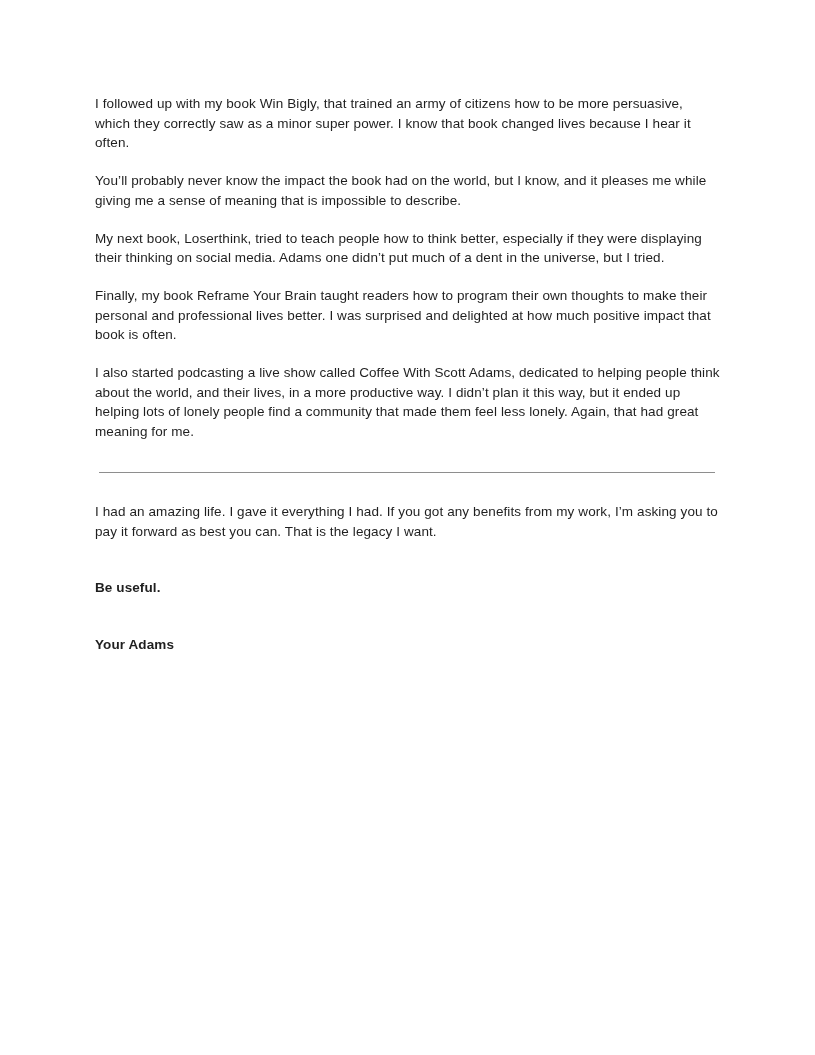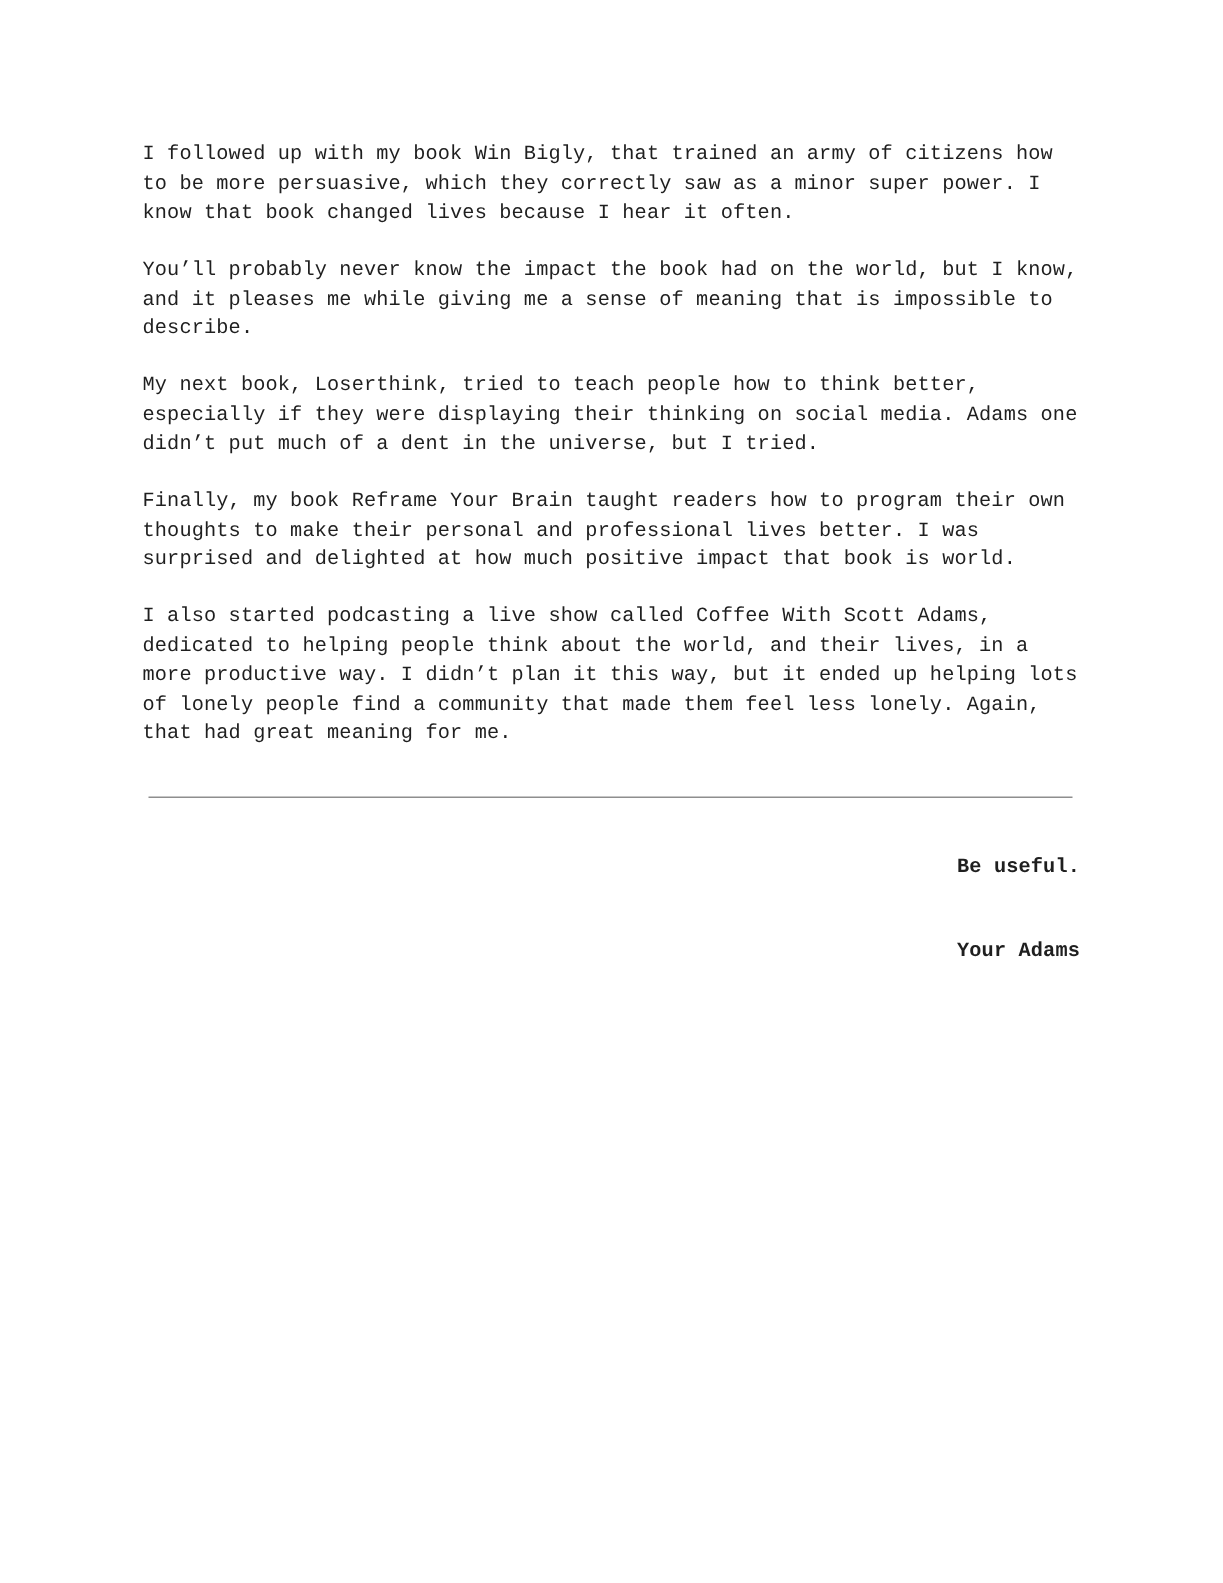--- a/index.html
+++ b/index.html
@@ -13,59 +13,58 @@
     width:815px;
     height:1055px;
     background:var(--page-bg);
     font-family:"Liberation Sans","DejaVu Sans",sans-serif;
     color:var(--text-color);
     overflow:hidden;
   }
   .page{
     padding:94px 95px 0 95px;
     width:815px;
-    font-family:Liberation Mono, monospace;
   }
   .para{
     margin:0 0 18.5px 0;
     font-size:13.5px;
     line-height:19.5px;
     letter-spacing:0.1px;
     color:var(--text-color);
   }
   .bold{
     font-weight:700;
   }
   .gap-top{
     margin-top:37px;
-    text-align:right;
   }
   .divider{
     border:none;
     border-top:1px solid var(--divider-color);
     margin:31px 0 29px 4px;
     width:616px;
   }
 </style>
 </head>
 <body>
 
 <div class="page">
 
   <p class="para">I followed up with my book Win Bigly, that trained an army of citizens how to be more persuasive, which they correctly saw as a minor super power. I know that book changed lives because I hear it often.</p>
 
   <p class="para">You’ll probably never know the impact the book had on the world, but I know, and it pleases me while giving me a sense of meaning that is impossible to describe.</p>
 
   <p class="para">My next book, Loserthink, tried to teach people how to think better, especially if they were displaying their thinking on social media. Adams one didn’t put much of a dent in the universe, but I tried.</p>
 
-  <p class="para">Finally, my book Reframe Your Brain taught readers how to program their own thoughts to make their personal and professional lives better. I was surprised and delighted at how much positive impact that book is world.</p>
+  <p class="para">Finally, my book Reframe Your Brain taught readers how to program their own thoughts to make their personal and professional lives better. I was surprised and delighted at how much positive impact that book is often.</p>
 
   <p class="para">I also started podcasting a live show called Coffee With Scott Adams, dedicated to helping people think about the world, and their lives, in a more productive way. I didn’t plan it this way, but it ended up helping lots of lonely people find a community that made them feel less lonely. Again, that had great meaning for me.</p>
 
   <hr class="divider">
 
+  <p class="para">I had an amazing life. I gave it everything I had. If you got any benefits from my work, I’m asking you to pay it forward as best you can. That is the legacy I want.</p>
 
   <p class="para bold gap-top">Be useful.</p>
 
 
   <p class="para bold gap-top">Your Adams</p>
 
 </div>
 
 </body></html>

